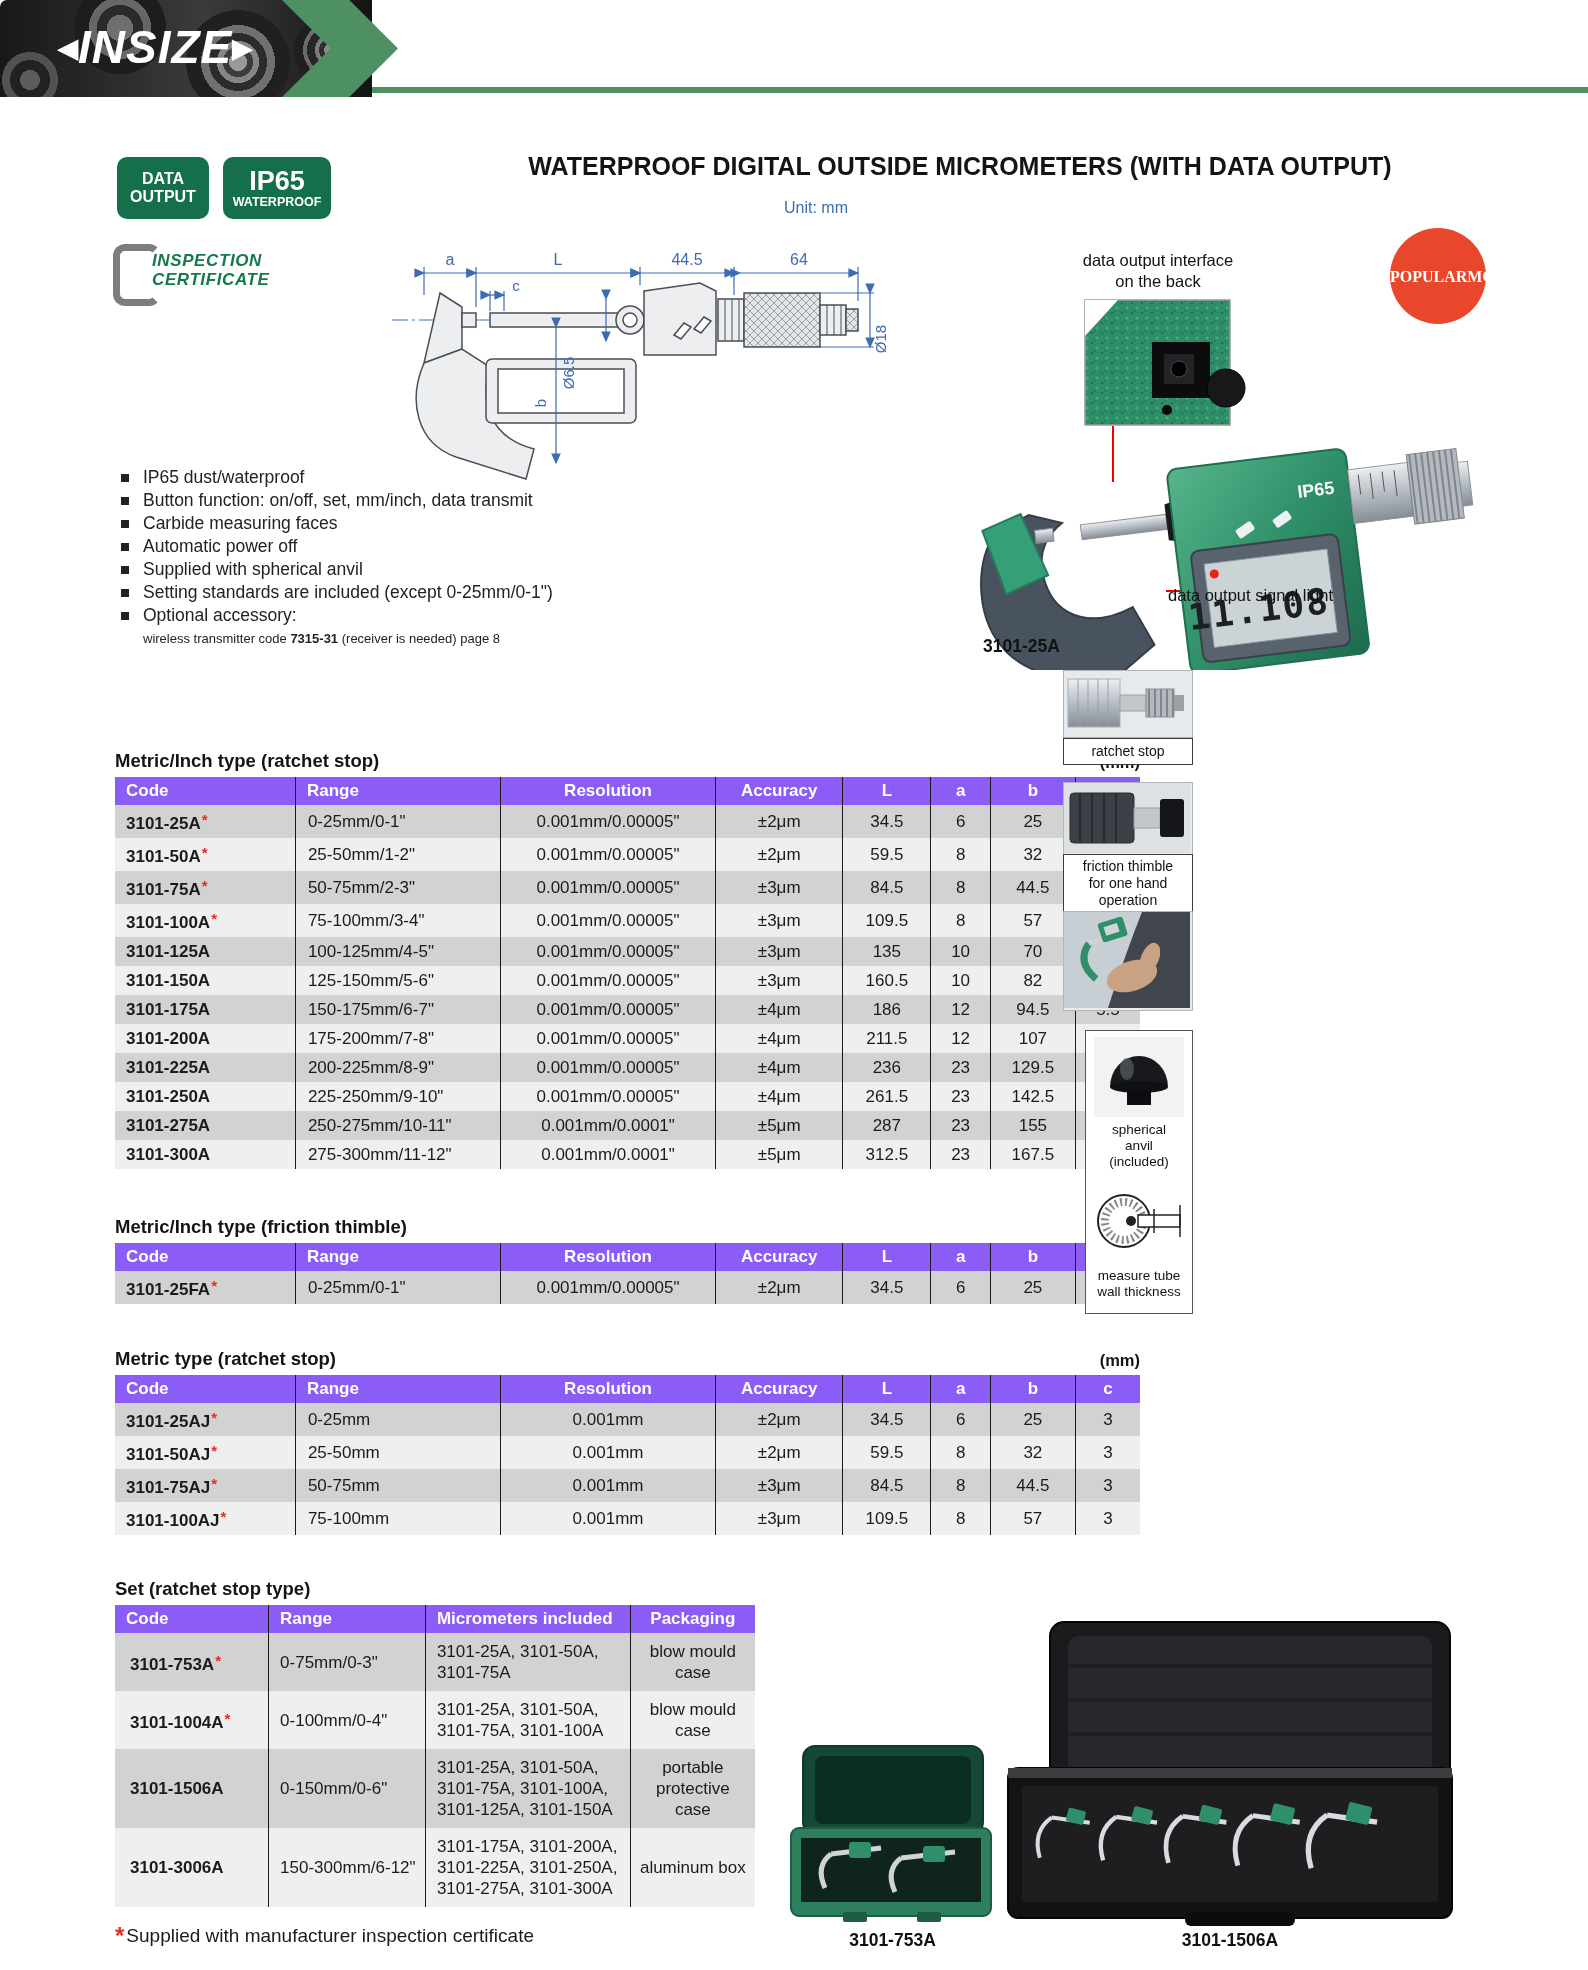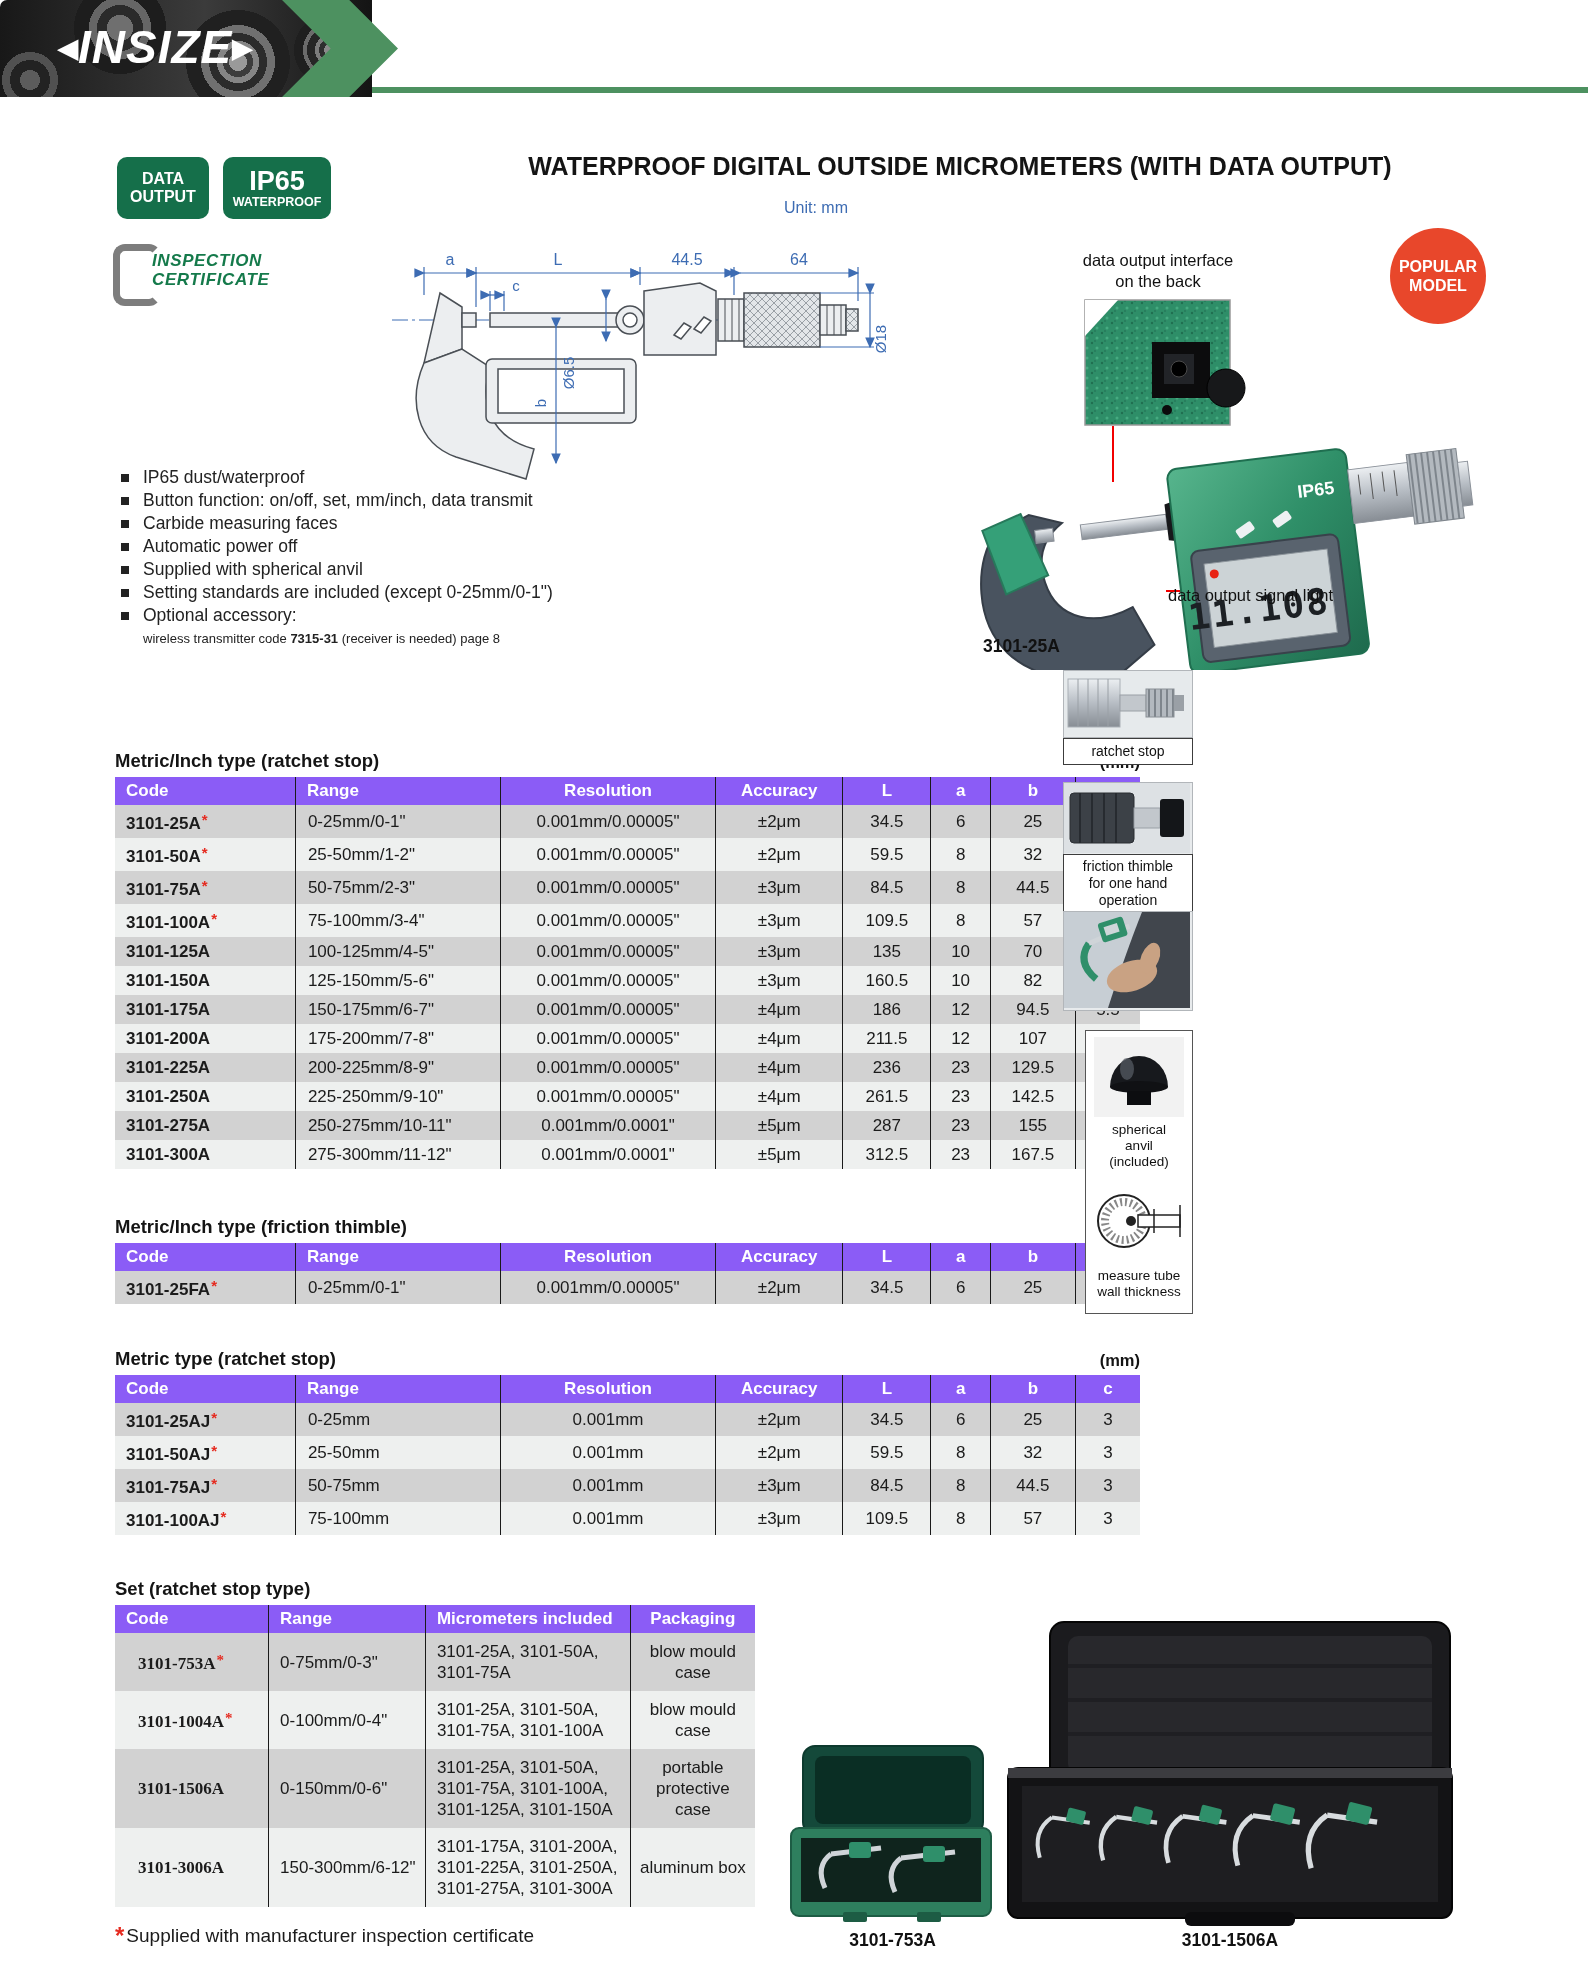--- a/index.html
+++ b/index.html
@@ -41,21 +41,21 @@
   .features{left:117px;top:466px;width:560px;}
   .features ul{list-style:none;margin:0;padding:0;}
   .features li{position:relative;padding-left:26px;font-size:17.5px;line-height:23px;color:#222;}
   .features li::before{content:"";position:absolute;left:4px;top:8px;width:8px;height:8px;background:#222;}
   .feat-cont{padding-left:26px;font-size:13px;line-height:23px;color:#222;}
   .feat-cont .bold{font-weight:bold;}
 
   
   .popular{left:1390px;top:228px;width:96px;height:96px;border-radius:50%;background:#e8472b;
            color:#fff;font-weight:bold;font-size:16px;line-height:19px;display:flex;
-           flex-direction:column;align-items:center;justify-content:center;text-align:center;}
+           flex-direction:row;align-items:center;text-align:center;font-family:Liberation Serif, serif;}
   .co-top{left:1078px;top:250px;width:160px;text-align:center;font-size:16.5px;line-height:21px;color:#111;}
   .co-sig{left:1168px;top:586px;font-size:16.5px;color:#111;}
   .model-lbl{font-weight:bold;font-size:17.5px;color:#111;}
 
   
   .tblwrap{left:115px;}
   .tbl-head{display:flex;justify-content:space-between;align-items:flex-end;margin-bottom:5px;}
   .tbl-title{font-size:18.5px;font-weight:bold;color:#141414;}
   .tbl-unit{font-size:16.5px;font-weight:bold;color:#141414;}
   table.spec,table.settable{width:100%;border-collapse:collapse;table-layout:fixed;}
@@ -66,21 +66,21 @@
   .spec td:nth-child(2){text-align:left;padding-left:12px;}
   .spec th+th,.spec td+td,.settable th+th,.settable td+td{border-left:1.6px solid #1a1a1a;}
   .spec tbody tr:nth-child(odd) td,.settable tbody tr:nth-child(odd) td{background:#d2d2d2;}
   .spec tbody tr:nth-child(even) td,.settable tbody tr:nth-child(even) td{background:#eef0ef;}
   .star{color:#e52b20;font-weight:bold;font-size:15px;vertical-align:4px;margin-left:1px;}
   .spec col.c1{width:17.6%}.spec col.c2{width:20%}.spec col.c3{width:21%}.spec col.c4{width:12.4%}
   .spec col.c5{width:8.6%}.spec col.c6{width:5.8%}.spec col.c7{width:8.3%}.spec col.c8{width:6.3%}
   .settable th{font-size:17px;}
   .settable th:nth-child(1),.settable th:nth-child(2),.settable th:nth-child(3){text-align:left;padding-left:11px;}
   .settable td{font-size:17px;line-height:21px;padding:8px 6px;color:#1b1b1b;vertical-align:middle;}
-  .settable td.code{font-weight:bold;padding-left:23px;font-family:Liberation Serif, serif;}
+  .settable td.code{font-weight:bold;padding-left:15px;}
   .settable td.rng,.settable td.inc{padding-left:11px;}
   .settable td.pkg{text-align:center;}
   .settable col.s1{width:24%}.settable col.s2{width:24.5%}.settable col.s3{width:32%}.settable col.s4{width:19.5%}
 
   
   .sphoto{border:1px solid #b2b6ba;background:#e8ebed;overflow:hidden;}
   .cap{border:1px solid #3c3c3c;background:#fff;font-size:14px;line-height:17px;text-align:center;
        white-space:pre-line;display:flex;align-items:center;justify-content:center;color:#111;}
   .anvilbox{left:1085px;top:1030px;width:106px;height:282px;border:1px solid #555;background:#fff;
             display:flex;flex-direction:column;align-items:center;}

